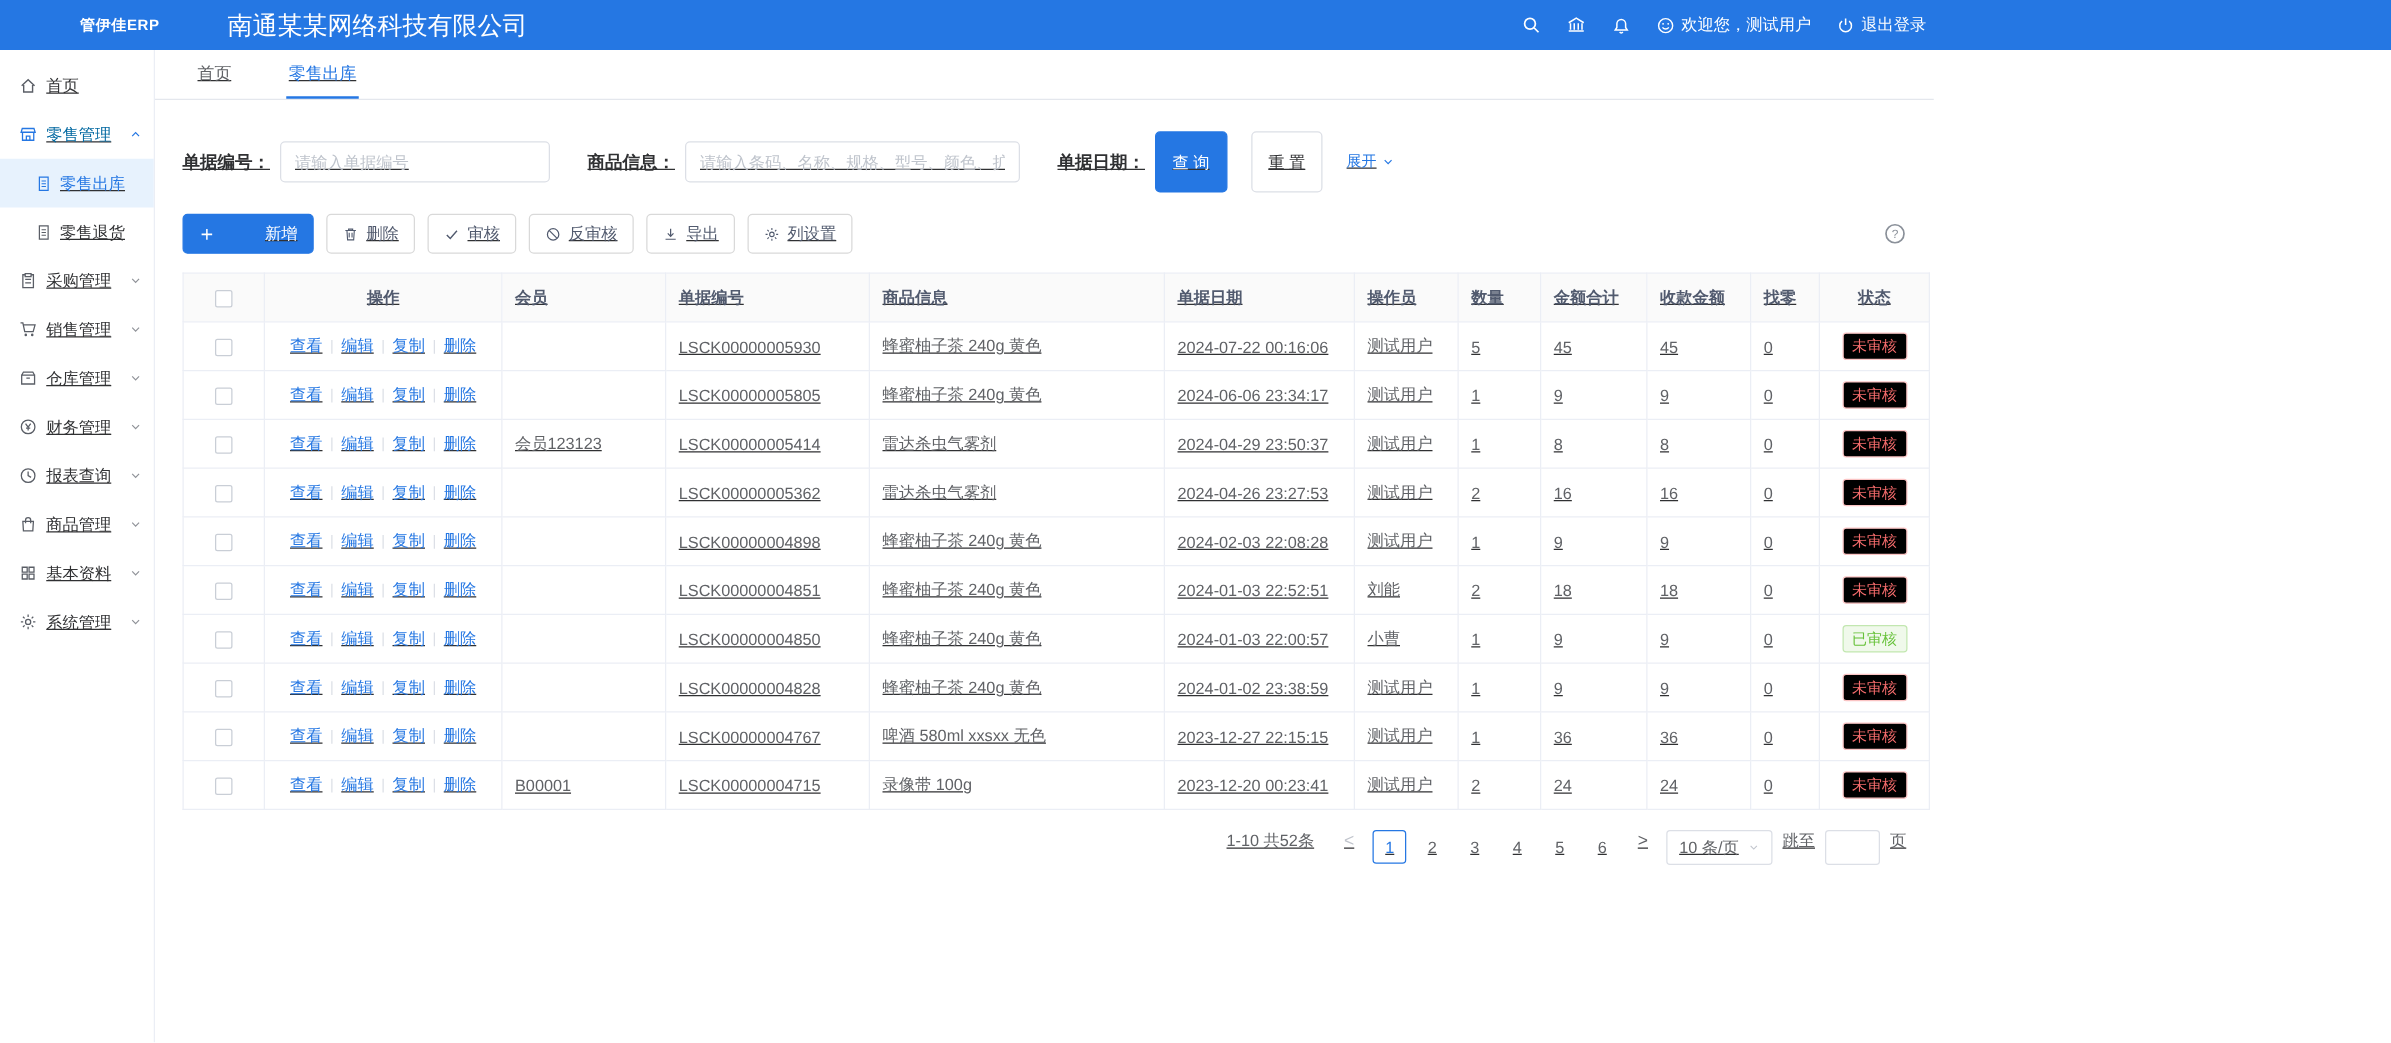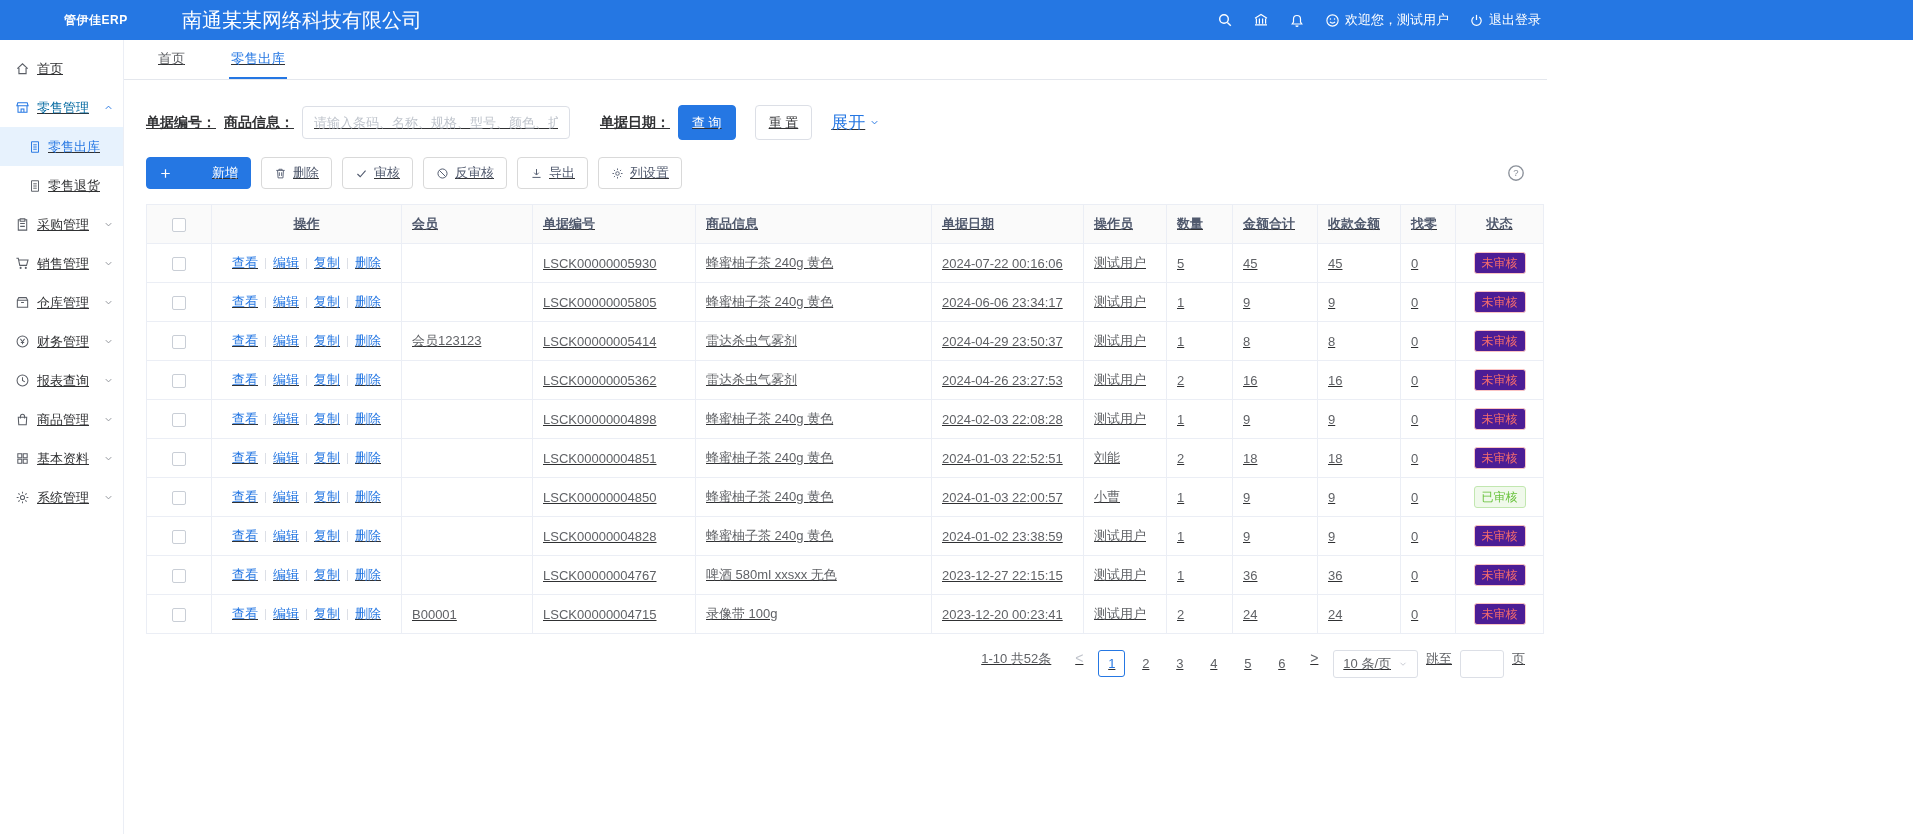--- a/index.html
+++ b/index.html
@@ -44,45 +44,45 @@
   
   .filter-row { display:flex; align-items:center; }
   .f-label { font-size:14px; font-weight:700; color:#303133; margin-right:8px; white-space:nowrap; }
   .f-input { height:33px; border:1px solid #dcdfe6; border-radius:4px; padding:0 11px; font-size:13px; color:#606266; font-family:inherit; outline:none; }
   .f-input::placeholder { color:#bfc4cc; }
   .f-doc { width:216px; margin-right:30px; }
   .f-prod { width:268px; margin-right:30px; }
   .date-range { width:250px; height:33px; border:1px solid #dcdfe6; border-radius:4px; display:flex; align-items:center; padding:0 10px; font-size:13px; color:#bfc4cc; margin-right:30px; cursor:pointer; }
   .date-range .dr { flex:1; text-align:center; white-space:nowrap; }
   .dr-sep { padding:0 4px; }
-  .btn { height:35px; border-radius:4px; font-size:13px; cursor:pointer; border:1px solid #dcdfe6; background:#fff; color:#303133; padding:0 13px; font-family:inherit; white-space:nowrap; }
+  .btn { height:49px; border-radius:4px; font-size:13px; cursor:pointer; border:1px solid #dcdfe6; background:#fff; color:#303133; padding:0 13px; font-family:inherit; white-space:nowrap; }
   .btn.primary { background:#2577e3; border-color:#2577e3; color:#fff; }
   .search-btn { margin-right:19px; }
   .reset-btn { margin-right:19px; }
-  .expand-link { color:#2577e3; font-size:17px; display:flex; align-items:center; gap:4px; cursor:pointer; white-space:nowrap; }
+  .expand-link { color:#2577e3; font-size:12px; display:flex; align-items:center; gap:4px; cursor:pointer; white-space:nowrap; }
   .expand-link .icon { width:11px; height:11px; }
 
   
   .toolbar-row { display:flex; align-items:center; margin-top:17px; }
   .toolbar-group { display:flex; gap:10px; }
   .tb-btn { height:32px; display:inline-flex; align-items:center; gap:6px; border:1px solid #d9d9d9; border-radius:4px; background:#fff; color:#515a6e; font-size:13px; padding:0 12px; cursor:pointer; font-family:inherit; white-space:nowrap; }
   .tb-btn .icon { width:13px; height:13px; }
   .tb-btn.primary { background:#2577e3; border-color:#2577e3; color:#fff;gap:40px; }
   .help { margin-left:auto; width:18px; height:18px; color:#8a9099; cursor:pointer; }
 
   
   .data-table { width:100%; border-collapse:collapse; table-layout:fixed; margin-top:15px; font-size:13px; }
   .data-table th, .data-table td { border:1px solid #ebeef5; height:39px; padding:0 10px; text-align:left; color:#606266; white-space:nowrap; overflow:hidden; text-overflow:ellipsis; }
   .data-table th { background:#fafafa; color:#515a6e; font-weight:700; }
   .center { text-align:center !important; }
   .checkbox { display:inline-block; width:14px; height:14px; border:1px solid #c9ced6; border-radius:2px; background:#fff; vertical-align:middle; cursor:pointer; }
   .lnk { color:#2577e3; cursor:pointer; text-decoration:none; }
   .lnk-sep { display:inline-block; width:1px; height:11px; background:#dcdfe6; margin:0 7px; vertical-align:middle; }
   .badge { display:inline-block; font-size:12px; line-height:1; padding:4px 7px; border-radius:3px; border:1px solid; }
-  .badge.pending { color:#f56c6c; background:#4c1d95; border-color:#fbc4c4; }
+  .badge.pending { color:#f56c6c; background:#000000; border-color:#fbc4c4; }
   .badge.done { color:#67c23a; background:#f0f9eb; border-color:#c2e7b0; }
 
   
   .pagination { display:flex; align-items:flex-start; justify-content:flex-end; gap:8px; margin-top:16px; font-size:13px; color:#606266; }
   .pg-total { margin-right:9px; }
   .pg-arrow { min-width:22px; text-align:center; cursor:pointer; font-size:14px; color:#606266; }
   .pg-arrow.disabled { color:#c0c4cc; }
   .pager-pages { display:flex; gap:7px; align-items:center; }
   .page-btn { min-width:27px; height:27px; line-height:25px; text-align:center; cursor:pointer; border:1px solid transparent; border-radius:3px; }
   .page-btn.current { border-color:#2577e3; color:#2577e3; background:#fff; }
@@ -290,20 +290,21 @@
   <main class="main">
     <div class="tabbar" id="tabbar">
         <div class="tab">首页</div>
         <div class="tab active">零售出库</div>
       </div>
 
     <div class="content">
 
       <div class="filter-row">
         <span class="f-label">单据编号：</span>
+        <input class="f-input f-doc" placeholder="请输入单据编号" style="">
         <span class="f-label">商品信息：</span>
         <input class="f-input f-prod" placeholder="请输入条码、名称、规格、型号、颜色、扩展..." style="">
         <span class="f-label">单据日期：</span>
         <button class="btn primary search-btn">查 询</button>
         <button class="btn reset-btn">重 置</button>
         <span class="expand-link">
           <span>展开</span>
           <span class="icon">
               <svg viewBox="0 0 16 16">
                 <path d="m4 6 4 4 4-4" fill="none" stroke="currentColor" stroke-width="1.4"></path>

